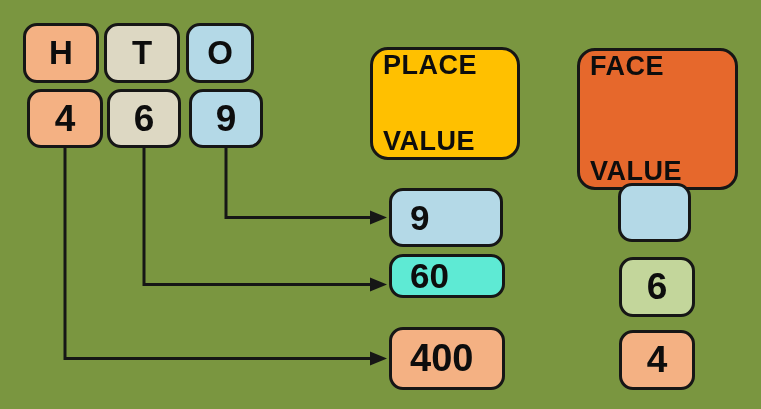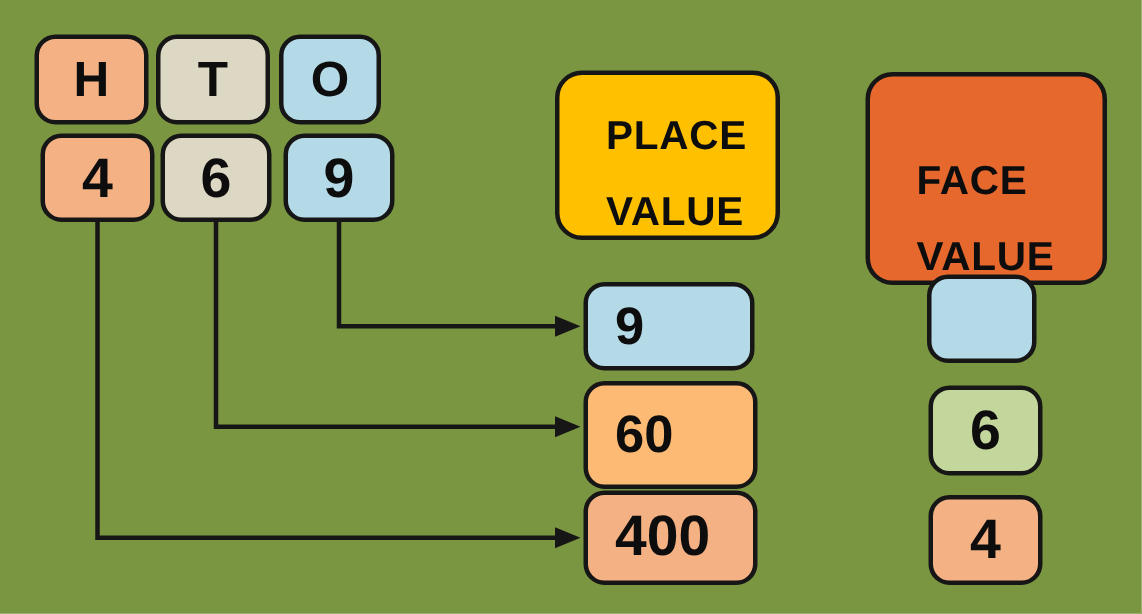--- a/index.html
+++ b/index.html
@@ -27,22 +27,22 @@
   .pv-num {
     justify-content: flex-start;
     padding-left: 18px;
     font-size: 35px;
   }
   .pv-num.big { font-size: 38px; }
   .fv-num { font-size: 37px; }
   .hdr {
     flex-direction: column;
     align-items: flex-start;
-    justify-content: flex-end;
-    padding-left: 31px;
+    justify-content: space-between;
+    padding-left: 10px;
     gap: 20px;
     font-size: 27px;
     border-radius: 18px;
     letter-spacing: 0.5px;
   }
   .connectors {
     position: absolute;
     left: 0; top: 0;
     pointer-events: none;
   }
@@ -75,20 +75,20 @@
     <span>PLACE</span>
     <span>VALUE</span>
   </div>
 
   <div class="box hdr" style="left: 577px; top: 48px; width: 161px; height: 142px; background: rgb(230, 104, 44);">
     <span>FACE</span>
     <span>VALUE</span>
   </div>
 
   <div class="box pv-num" style="left: 389px; top: 188px; width: 114px; height: 59px; background: rgb(180, 217, 231);">9</div>
-  <div class="box pv-num" style="left: 389px; top: 254px; width: 116px; height: 72px; background: #fdba74; border-radius: 14px;">60</div>
+  <div class="box pv-num" style="left: 389px; top: 254px; width: 116px; height: 44px; background: #5eead4; border-radius: 14px;">60</div>
   <div class="box pv-num big" style="left: 389px; top: 327px; width: 116px; height: 63px; background: rgb(244, 177, 131);">400</div>
 
   <div class="box fv-num" style="left: 618px; top: 183px; width: 73px; height: 59px; background: rgb(180, 217, 231);"></div>
   <div class="box fv-num" style="left: 619px; top: 257px; width: 76px; height: 60px; background: rgb(195, 214, 155);">6</div>
   <div class="box fv-num" style="left: 619px; top: 330px; width: 76px; height: 60px; background: rgb(244, 177, 131);">4</div>
 
 </div>
 
 </body></html>

